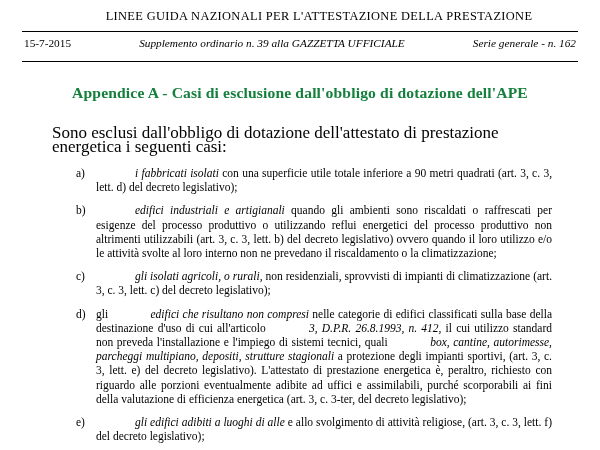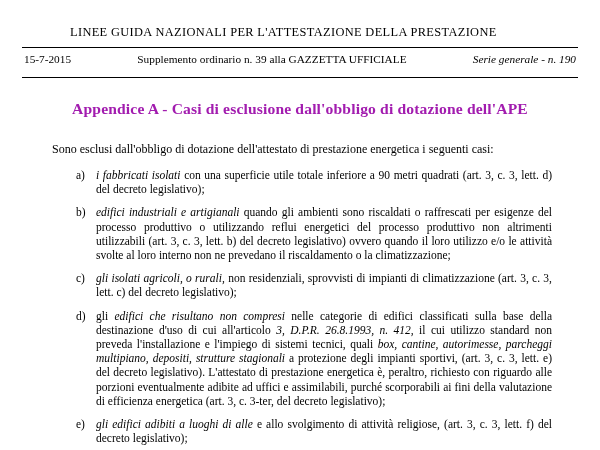--- a/index.html
+++ b/index.html
@@ -17,23 +17,24 @@
   .page {
     position: relative;
     width: 600px;
     height: 450px;
     box-sizing: border-box;
     padding: 8px 22px 0 22px;
   }
 
   
   .masthead {
-    margin: 16px 0 0 0;
+    margin: 0 0 0 0;
     padding-left: 48px;
     padding-right: 10px;
+    text-align: center;
   }
   .masthead-line {
     font-family: "Liberation Serif", serif;
     font-size: 12.4px;
     letter-spacing: 0.35px;
     line-height: 16px;
     color: #000;
     white-space: nowrap;
   }
 
@@ -51,44 +52,45 @@
     justify-content: space-between;
     font-size: 11.3px;
     padding: 5px 2px 5px 2px;
   }
   .header-date {
     font-family: "Liberation Serif", serif;
     white-space: nowrap;
   }
   .header-center {
     font-family: "Liberation Serif", serif;
+    font-style: italic;
     white-space: nowrap;
     text-align: center;
     flex: 1;
   }
   .header-right {
     font-family: "Liberation Serif", serif;
     font-style: italic;
     white-space: nowrap;
   }
 
   
   .appendix-title {
-    color: #a21caf;
+    color: #15803d;
     font-family: "Liberation Serif", serif;
     font-weight: bold;
     font-size: 15.6px;
     text-align: center;
     margin: 22px 0 0 0;
     letter-spacing: 0.15px;
   }
 
   
   .intro {
-    font-size: 12px;
+    font-size: 17px;
     margin: 24px 0 8px 0;
     padding-left: 30px;
     padding-right: 28px;
     line-height: 14px;
   }
 
   .list {
     margin: 12px 0 0 0;
     padding: 0 26px 0 54px;
   }
@@ -101,37 +103,37 @@
   }
   .item-marker {
     width: 20px;
     flex: 0 0 20px;
     text-align: left;
   }
   .item-text {
     flex: 1;
     text-align: justify;
   }
-  .it { font-style: italic; }
+  .it { font-style: italic; margin-left: 39px; }
 </style>
 </head>
 <body>
 
 <div class="page">
 
   <div class="masthead">
     <div class="masthead-line">LINEE  GUIDA  NAZIONALI  PER  L'ATTESTAZIONE  DELLA  PRESTAZIONE</div>
   </div>
 
   <hr class="rule">
 
   <div class="header-band">
     <div class="header-date">15-7-2015</div>
     <div class="header-center">Supplemento ordinario n. 39 alla GAZZETTA UFFICIALE</div>
-    <div class="header-right">Serie generale - n. 190</div>
+    <div class="header-right">Serie generale - n. 162</div>
   </div>
 
   <hr class="rule">
 
   <h1 class="appendix-title">Appendice A - Casi di esclusione dall'obbligo di dotazione dell'APE</h1>
 
   <p class="intro">Sono esclusi dall'obbligo di dotazione dell'attestato di prestazione energetica i seguenti casi:</p>
 
   <div class="list" id="list">
       <div class="item">

